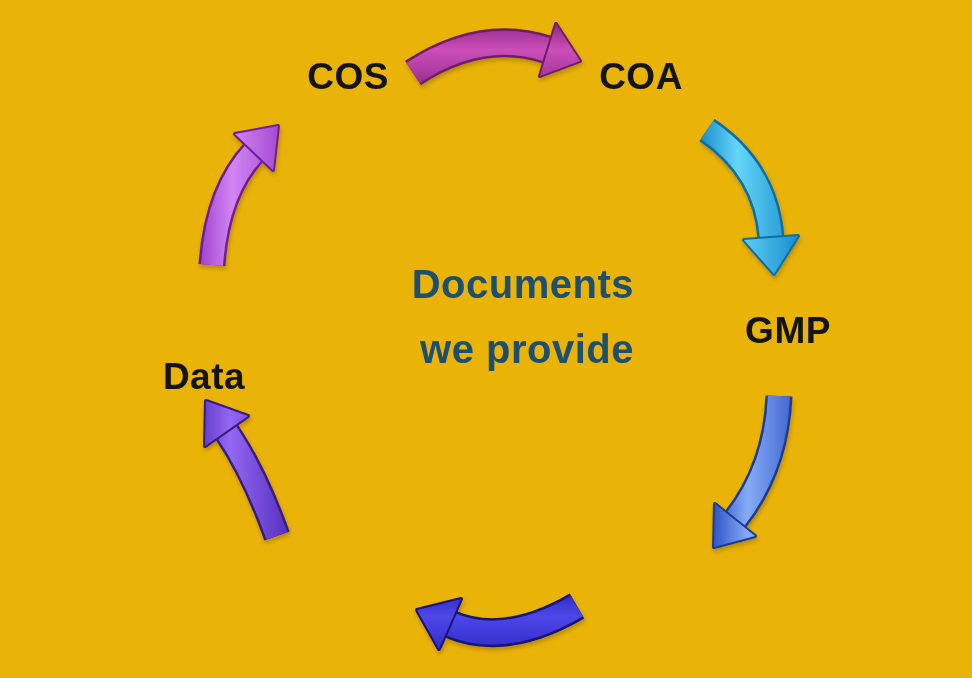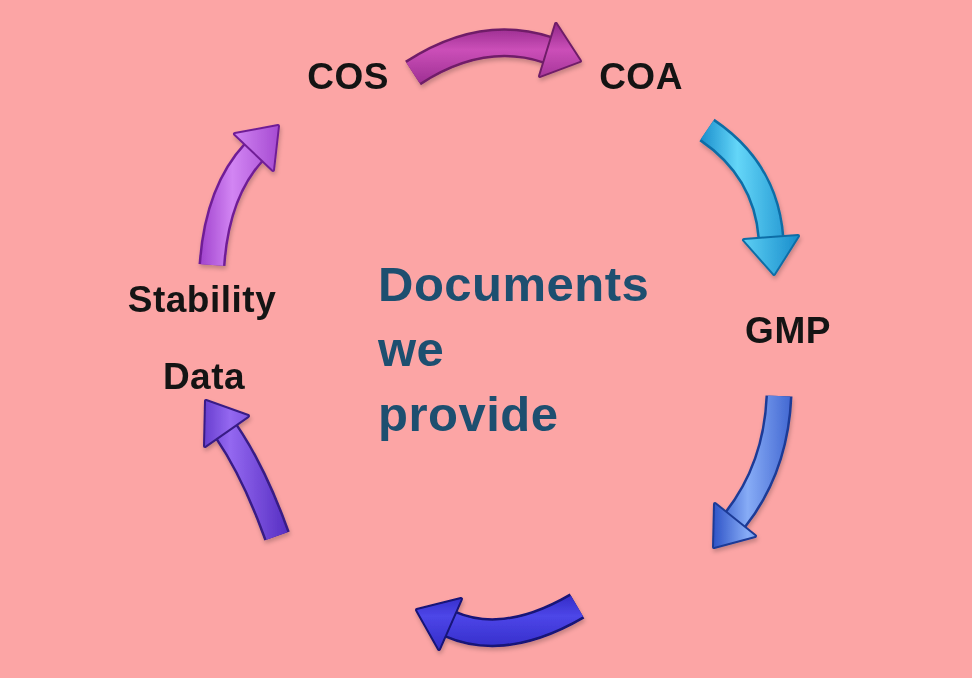--- a/index.html
+++ b/index.html
@@ -1,27 +1,27 @@
 <!DOCTYPE html>
 <html><head>
 <meta charset="utf-8">
 <style>
   html,body{margin:0;padding:0;background:#ffffff;}
   .stage{
-    position:relative;width:972px;height:678px;background:#fca5a5;overflow:hidden;
+    position:relative;width:972px;height:678px;background:#eab308;overflow:hidden;
     font-family:"Liberation Sans","DejaVu Sans",sans-serif;
   }
   .stage svg{position:absolute;left:0;top:0;}
   .node-label{
     position:absolute;transform:translate(-50%,-50%);
     font-weight:bold;font-size:37px;color:#141414;letter-spacing:0.5px;white-space:nowrap;
   }
   .title-block{
-    position:absolute;left:378px;top:252px;width:256px;text-align:left;
-    font-weight:bold;font-size:49px;line-height:65px;color:#1d4f70;letter-spacing:0.5px;
+    position:absolute;left:378px;top:252px;width:256px;text-align:right;
+    font-weight:bold;font-size:40px;line-height:65px;color:#1d4f70;letter-spacing:0.5px;
   }
   
   .pos-cos{left:348px;top:77px;}
   .pos-coa{left:641px;top:77px;}
   .pos-gmp{left:788px;top:331px;}
   .pos-msds{left:641px;top:583px;}
   .pos-dmf{left:349px;top:585px;}
   .pos-stab1{left:202px;top:300px;}
   .pos-stab2{left:204px;top:365px;margin-top:12px;}
 </style>
@@ -100,21 +100,20 @@
     <g filter="url(#ashadow)">
       <path d="M 212 265 Q 217 192 254 152" fill="none" stroke-width="27" stroke-linecap="butt" stroke="#701f96"></path>
       <path d="M 212 265 Q 217 192 254 152" fill="none" stroke="url(#ag5)" stroke-width="22" stroke-linecap="butt"></path>
       <polygon points="273,170 235,134 278,126" fill="url(#ag5)" stroke-width="4" stroke-linejoin="round" paint-order="stroke" stroke="#701f96"></polygon>
     </g>
   </svg>
 
   <div class="node-label pos-cos">COS</div>
   <div class="node-label pos-coa">COA</div>
   <div class="node-label pos-gmp">GMP</div>
-  <div class="node-label pos-stab1">Stability</div>
   <div class="node-label pos-stab2">Data</div>
 
   <div class="title-block">
     <div>Documents</div>
     <div>we provide</div>
   </div>
 
 </div>
 
 </body></html>

